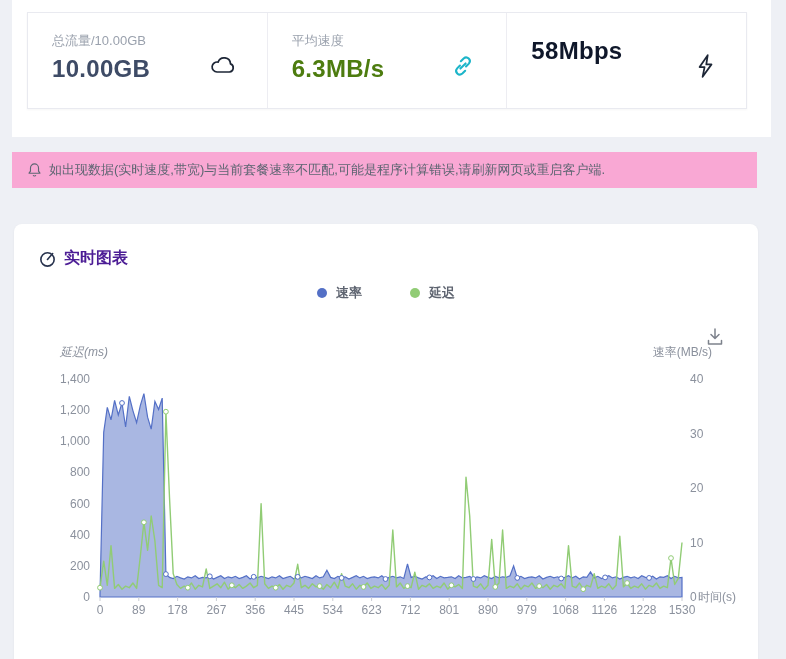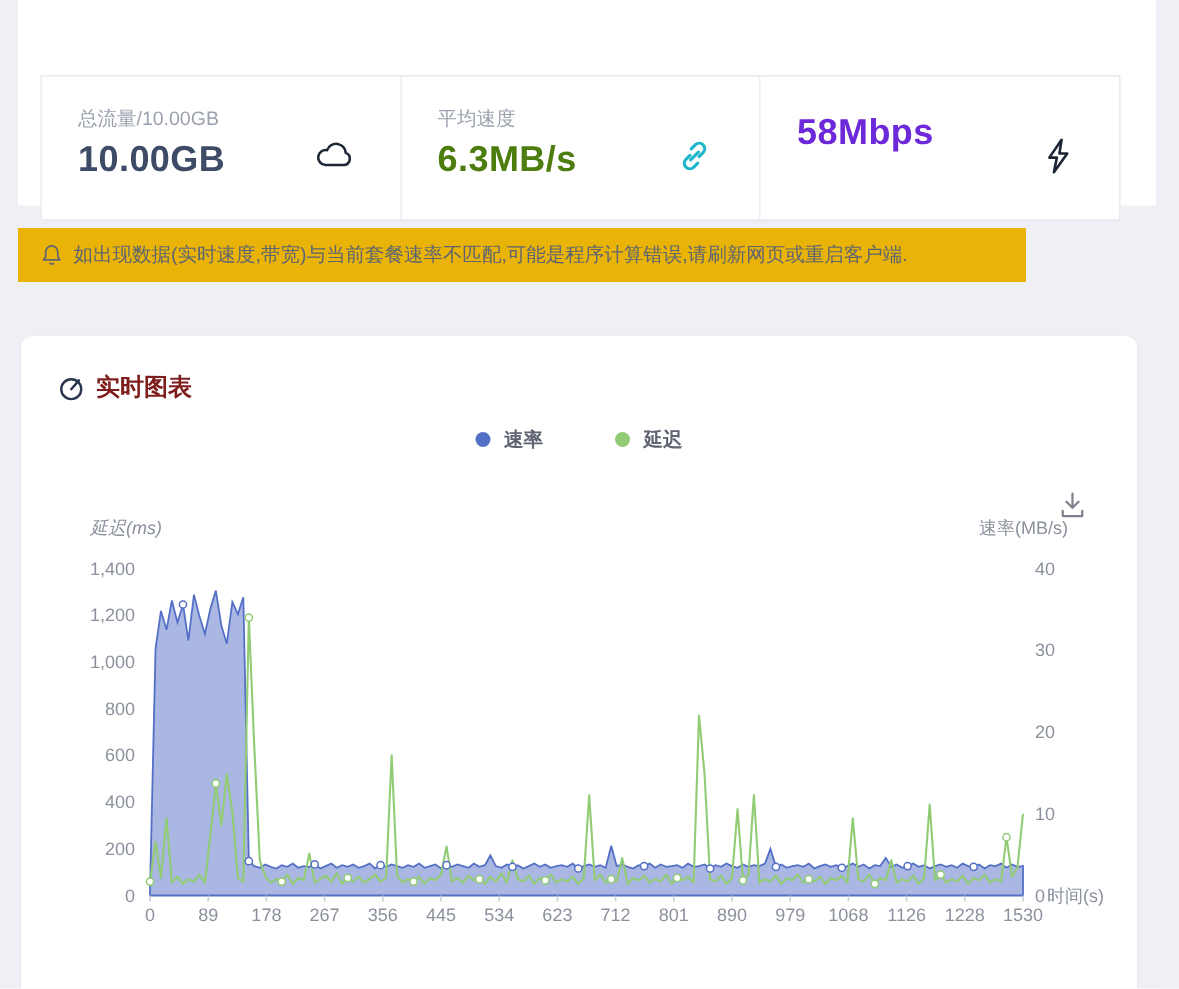--- a/index.html
+++ b/index.html
@@ -7,35 +7,35 @@
   body {
     width:786px; height:659px; overflow:hidden; position:relative;
     background:#eef0f5;
     font-family:"Liberation Sans", sans-serif;
   }
   .top-band { position:absolute; left:12px; top:0; width:759px; height:137px; background:#ffffff; }
   .right-band { position:absolute; right:0; top:0; width:15px; height:659px; background:#eef0f5; }
 
   .stats { position:absolute; left:27px; top:12px; width:720px; height:97px;
            background:#fff; border:1px solid #e9eaf0; box-shadow:0 1px 2px rgba(0,0,0,.04);
-           display:flex;margin-top:38px; }
+           display:flex; }
   .stat { flex:1; position:relative; padding:19px 0 0 24px; }
   .stat + .stat { border-left:1px solid #ededf2; }
   .stat-label { font-size:13px; color:#9aa1ad; }
   .stat-value { font-size:24px; font-weight:bold; color:#3e4b66; margin-top:5px; letter-spacing:.3px; }
   .stat-icon { position:absolute; right:30px; top:40px; }
 
-  .notice { position:absolute; left:12px; top:152px; width:672px; height:36px;
-            background:#eab308; display:flex; align-items:center; gap:7px;
+  .notice { position:absolute; left:12px; top:152px; width:745px; height:36px;
+            background:#f9a8d4; display:flex; align-items:center; gap:7px;
             padding-left:15px; font-size:13px; color:#5d6572; }
 
   .chart-card { position:absolute; left:14px; top:224px; width:744px; height:470px;
                 background:#fff; border-radius:8px; box-shadow:0 1px 3px rgba(0,0,0,.05); overflow:hidden; }
   .card-title { position:absolute; left:24px; top:24px; display:flex; align-items:center; gap:7px;
-                font-size:16px; font-weight:bold; color:#7f1d1d; }
+                font-size:16px; font-weight:bold; color:#4c1d95; }
   .legend { position:absolute; left:0; top:60px; width:100%; display:flex; justify-content:center; gap:48px;font-weight:bold; }
   .legend-item { display:flex; align-items:center; gap:9px; font-size:13px; color:#5e6470; cursor:pointer; }
   .legend-dot { width:10px; height:10px; border-radius:50%; }
   .axis-name { position:absolute; font-size:12px; color:#8a909c; }
   .axis-name-left { left:46px; top:120px;font-style:italic; }
   .axis-name-right { right:46px; top:120px; }
   .download-btn { position:absolute; right:32px; top:102px; width:22px; height:22px; cursor:pointer; }
   svg.chart-plot { position:absolute; left:0; top:0; width:744px; height:470px; font-family:inherit; }
   svg .tick { font-size:12px; fill:#8b919d; }
 </style>
@@ -61,21 +61,21 @@
     <div class="stat-label">平均速度</div>
     <div class="stat-value" style="color: #4d7c0f;">6.3MB/s</div>
     <span class="stat-icon">
       <svg width="26" height="26" viewBox="0 0 24 24">
         <path d="M9.2 11.6 L6.6 14.2 a3.4 3.4 0 0 0 4.8 4.8 L14 16.4 M14.8 12.4 L17.4 9.8 a3.4 3.4 0 0 0 -4.8 -4.8 L10 7.6 M9.6 14.4 L14.4 9.6" fill="none" stroke="#1cb5c9" stroke-width="1.9" stroke-linecap="round"></path>
       </svg>
     </span>
   </div>
 
   <div class="stat">
-    <div class="stat-value" style="color: #6d28d9;">58Mbps</div>
+    <div class="stat-value" style="color: #0f172a;">58Mbps</div>
     <span class="stat-icon">
       <svg width="22" height="26" viewBox="0 0 20 24">
         <path d="M12.5 2 L5 13 h4.6 L7.8 22 L16 10.5 h-4.8 z" fill="none" stroke="#1d2636" stroke-width="1.6" stroke-linejoin="round"></path>
       </svg>
     </span>
   </div>
 </div>
 
 <div class="notice">
   <span style="display:inline-flex;">

